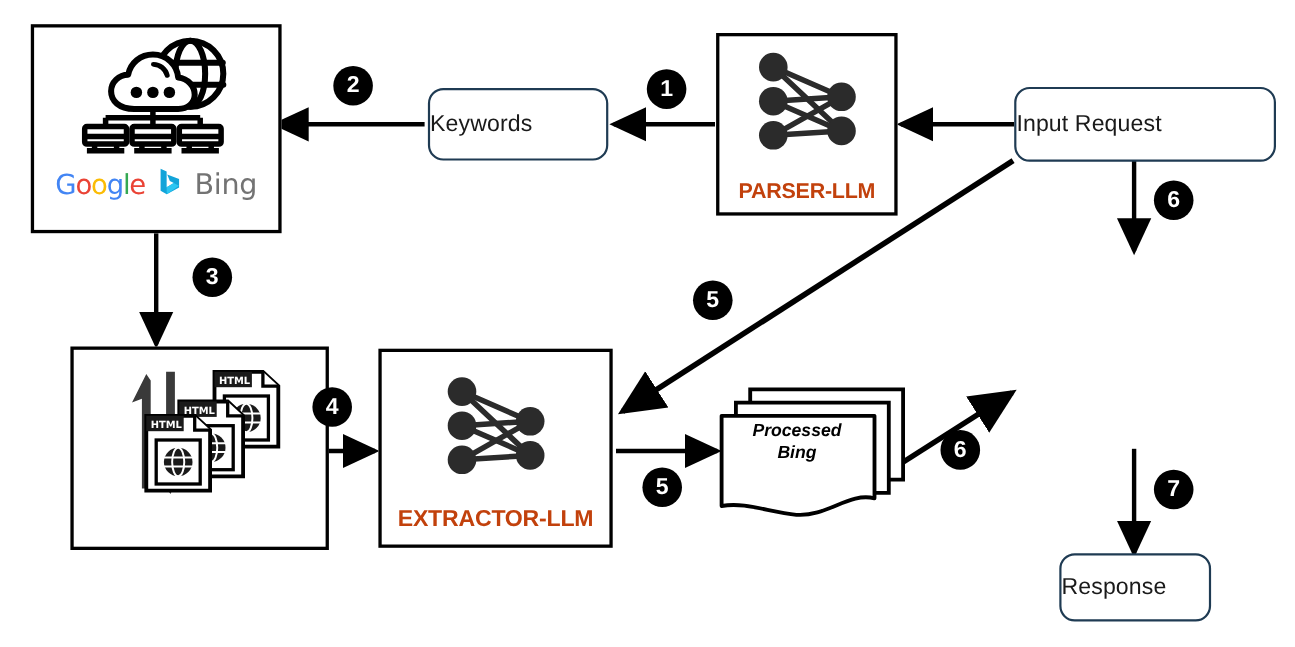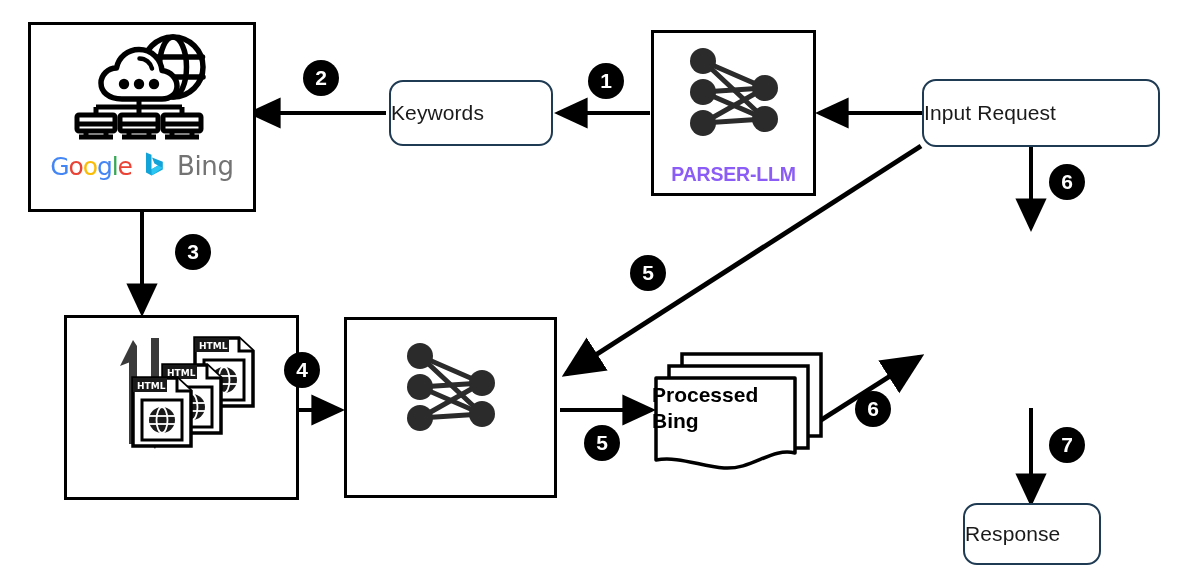--- a/index.html
+++ b/index.html
@@ -43,21 +43,21 @@
   .round-box .rb-label {
     font-size: 21px;
     color: #1a1a1a;
     font-weight: 400;
     letter-spacing: .1px;
     white-space: nowrap;
   }
   .box-caption {
     font-size: 21px;
     font-weight: 700;
-    color: #8b5cf6;
+    color: #c2410c;
     text-align: center;
     line-height: 1.05;
     letter-spacing: -.2px;
     white-space: nowrap;
   }
   .box-caption.sm {
     font-size: 19.5px;
   }
   
   .badge {
@@ -113,26 +113,27 @@
   }
   
   #processed-text {
     position: absolute;
     z-index: 5;
   }
   .pt-label {
     position: absolute;
     left: 0; right: 30px;
     top: 34px;
-    text-align: left;
-    font-size: 21px;
+    text-align: center;
+    font-size: 16px;
     font-weight: 700;
     color: #000;
     line-height: 1.25;
     z-index: 3;
+    font-style: italic;
   }
 </style>
 </head>
 <body>
 
 <div id="stage">
 
   <svg id="edges" viewBox="0 0 1177 588">
     <defs>
       <marker id="ah" markerWidth="9" markerHeight="9" refX="7.4" refY="4.5" orient="auto" markerUnits="strokeWidth">
@@ -321,20 +322,21 @@
         </g>
         <g fill="#2b2b2b">
           <circle cx="24" cy="18" r="13"></circle>
           <circle cx="24" cy="49" r="13"></circle>
           <circle cx="24" cy="80" r="13"></circle>
           <circle cx="86" cy="45" r="13"></circle>
           <circle cx="86" cy="76" r="13"></circle>
         </g>
       </svg>
     </span>
+    <div class="box-caption">EXTRACTOR-LLM</div>
   </div>
 
   <div id="processed-text" style="left:652px; top:348px; width:175px; height:125px;">
     <svg width="175" height="125" viewBox="0 0 175 125" style="position:absolute;left:0;top:0;">
       <path d="M30 6 L169 6 L169 88 L30 88 Z" fill="#fff" stroke="#000" stroke-width="3.5"></path>
       <path d="M17 18 L156 18 L156 100 L17 100 Z" fill="#fff" stroke="#000" stroke-width="3.5"></path>
       <path d="M4 30 L143 30 L143 105
                C120 99 100 122 72 120
                C48 118 26 108 4 112 Z" fill="#fff" stroke="#000" stroke-width="3.5" stroke-linejoin="round"></path>
     </svg>

